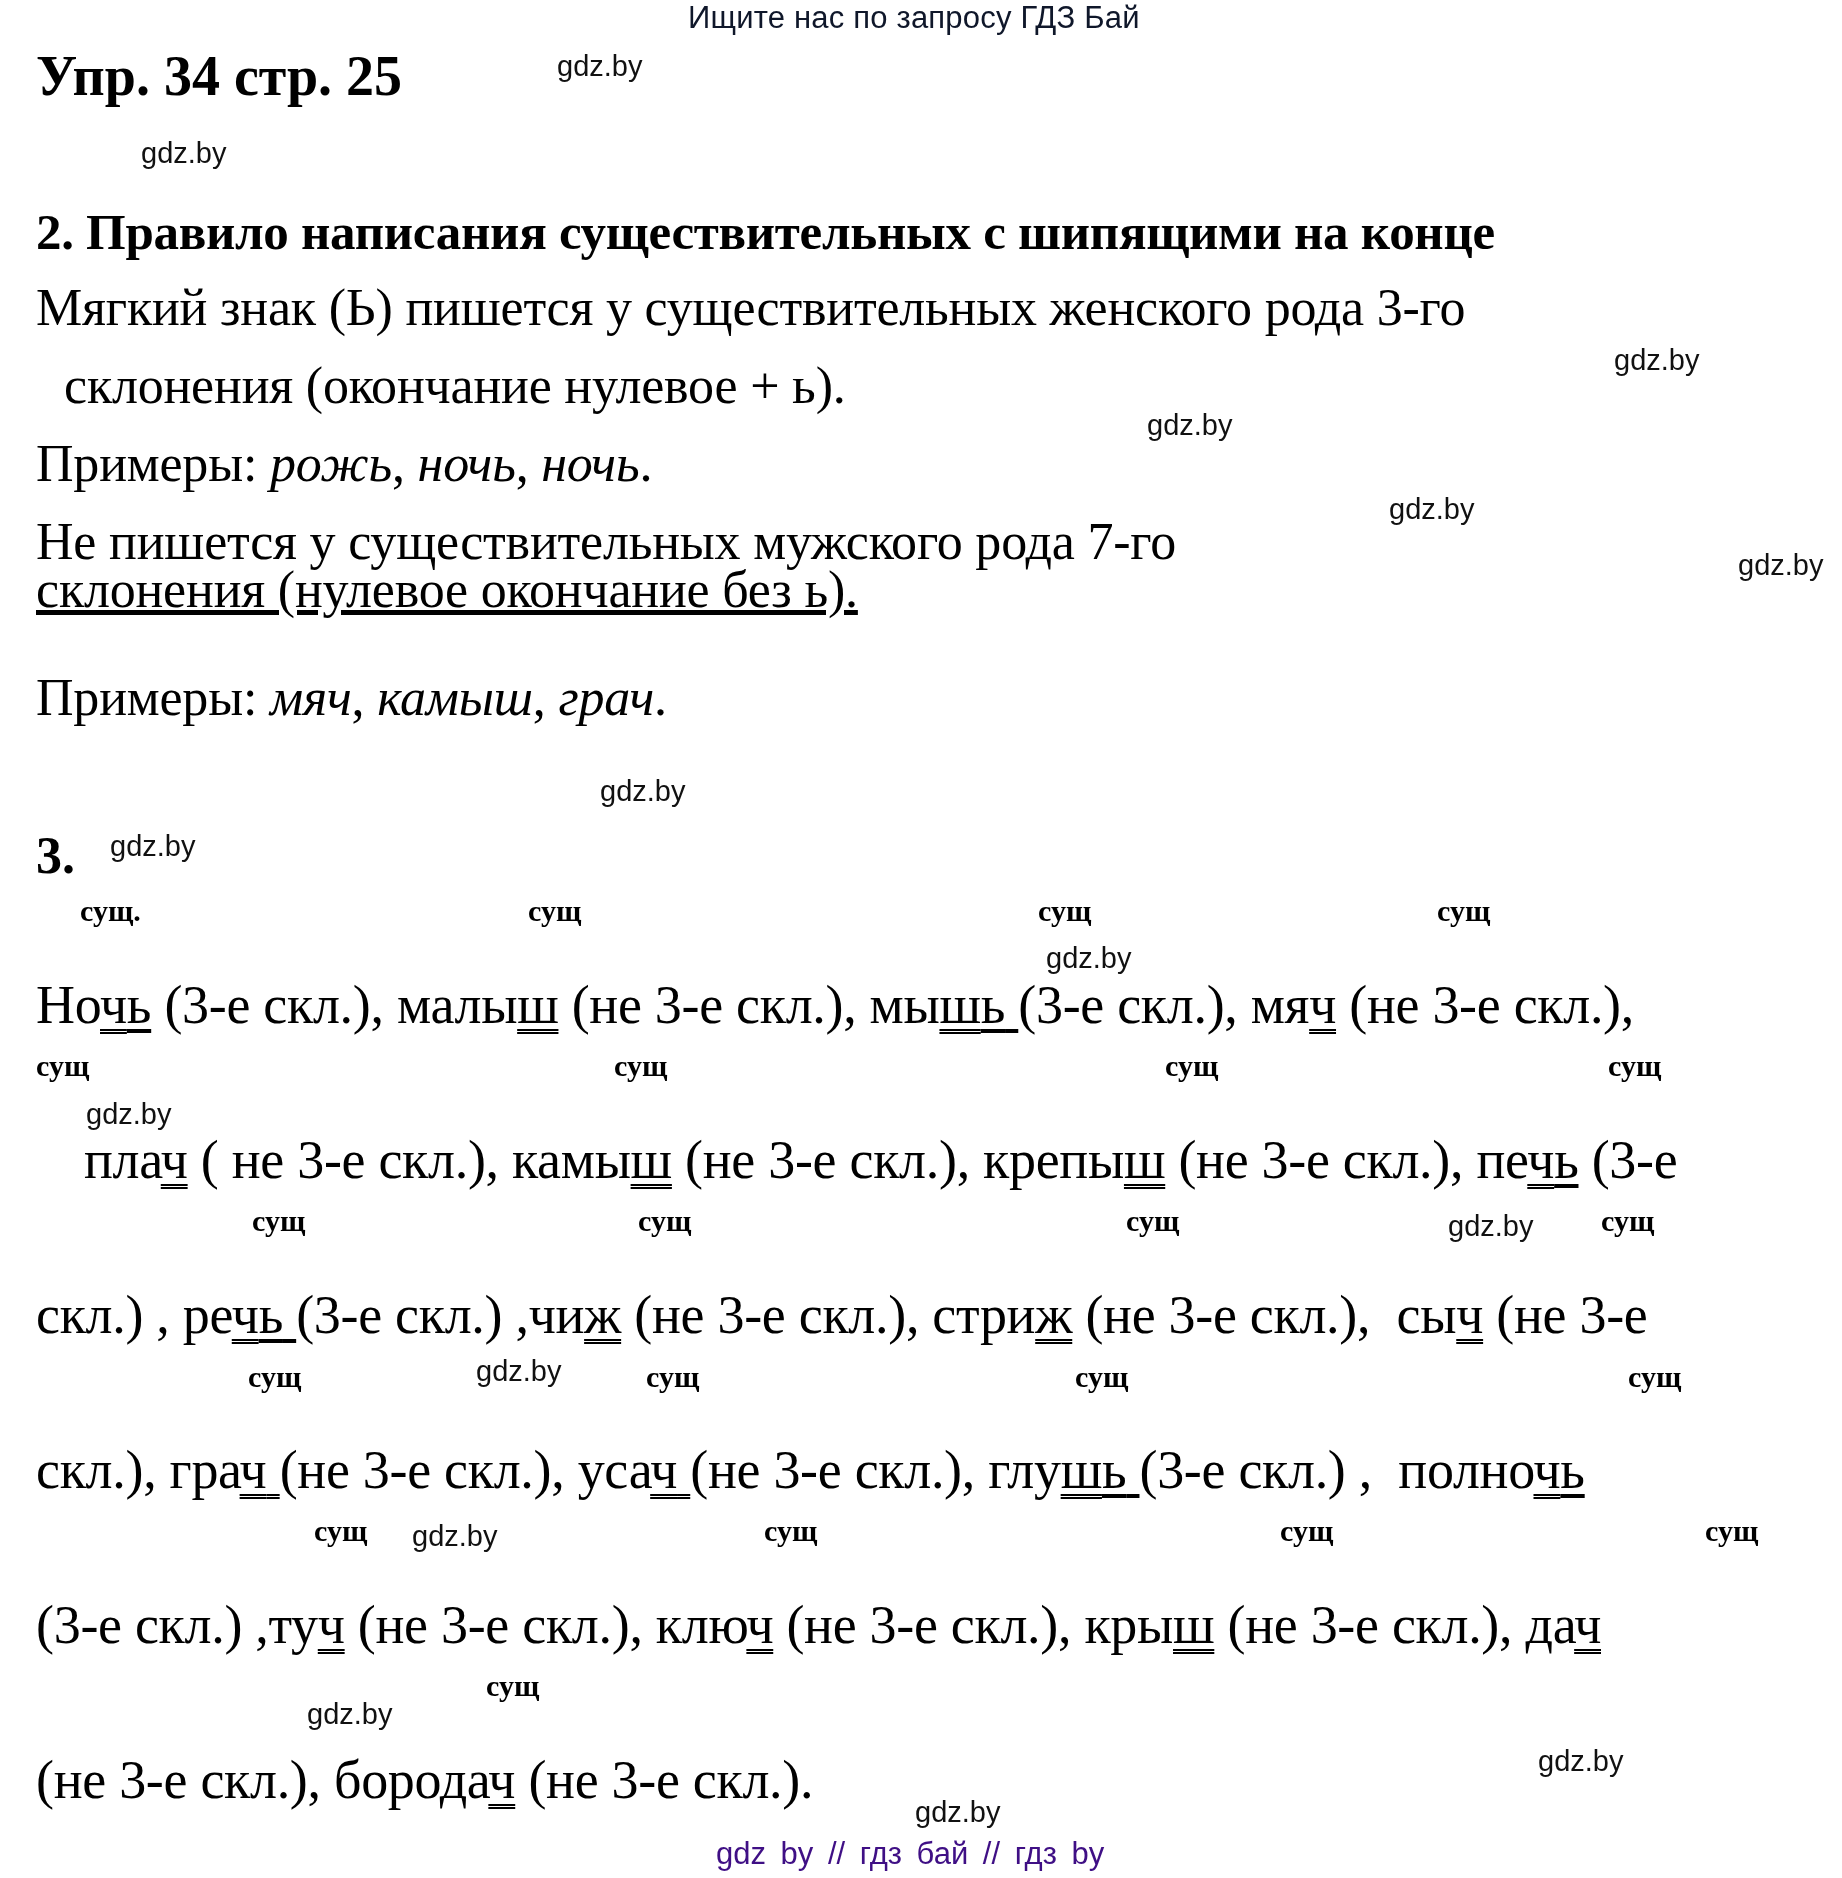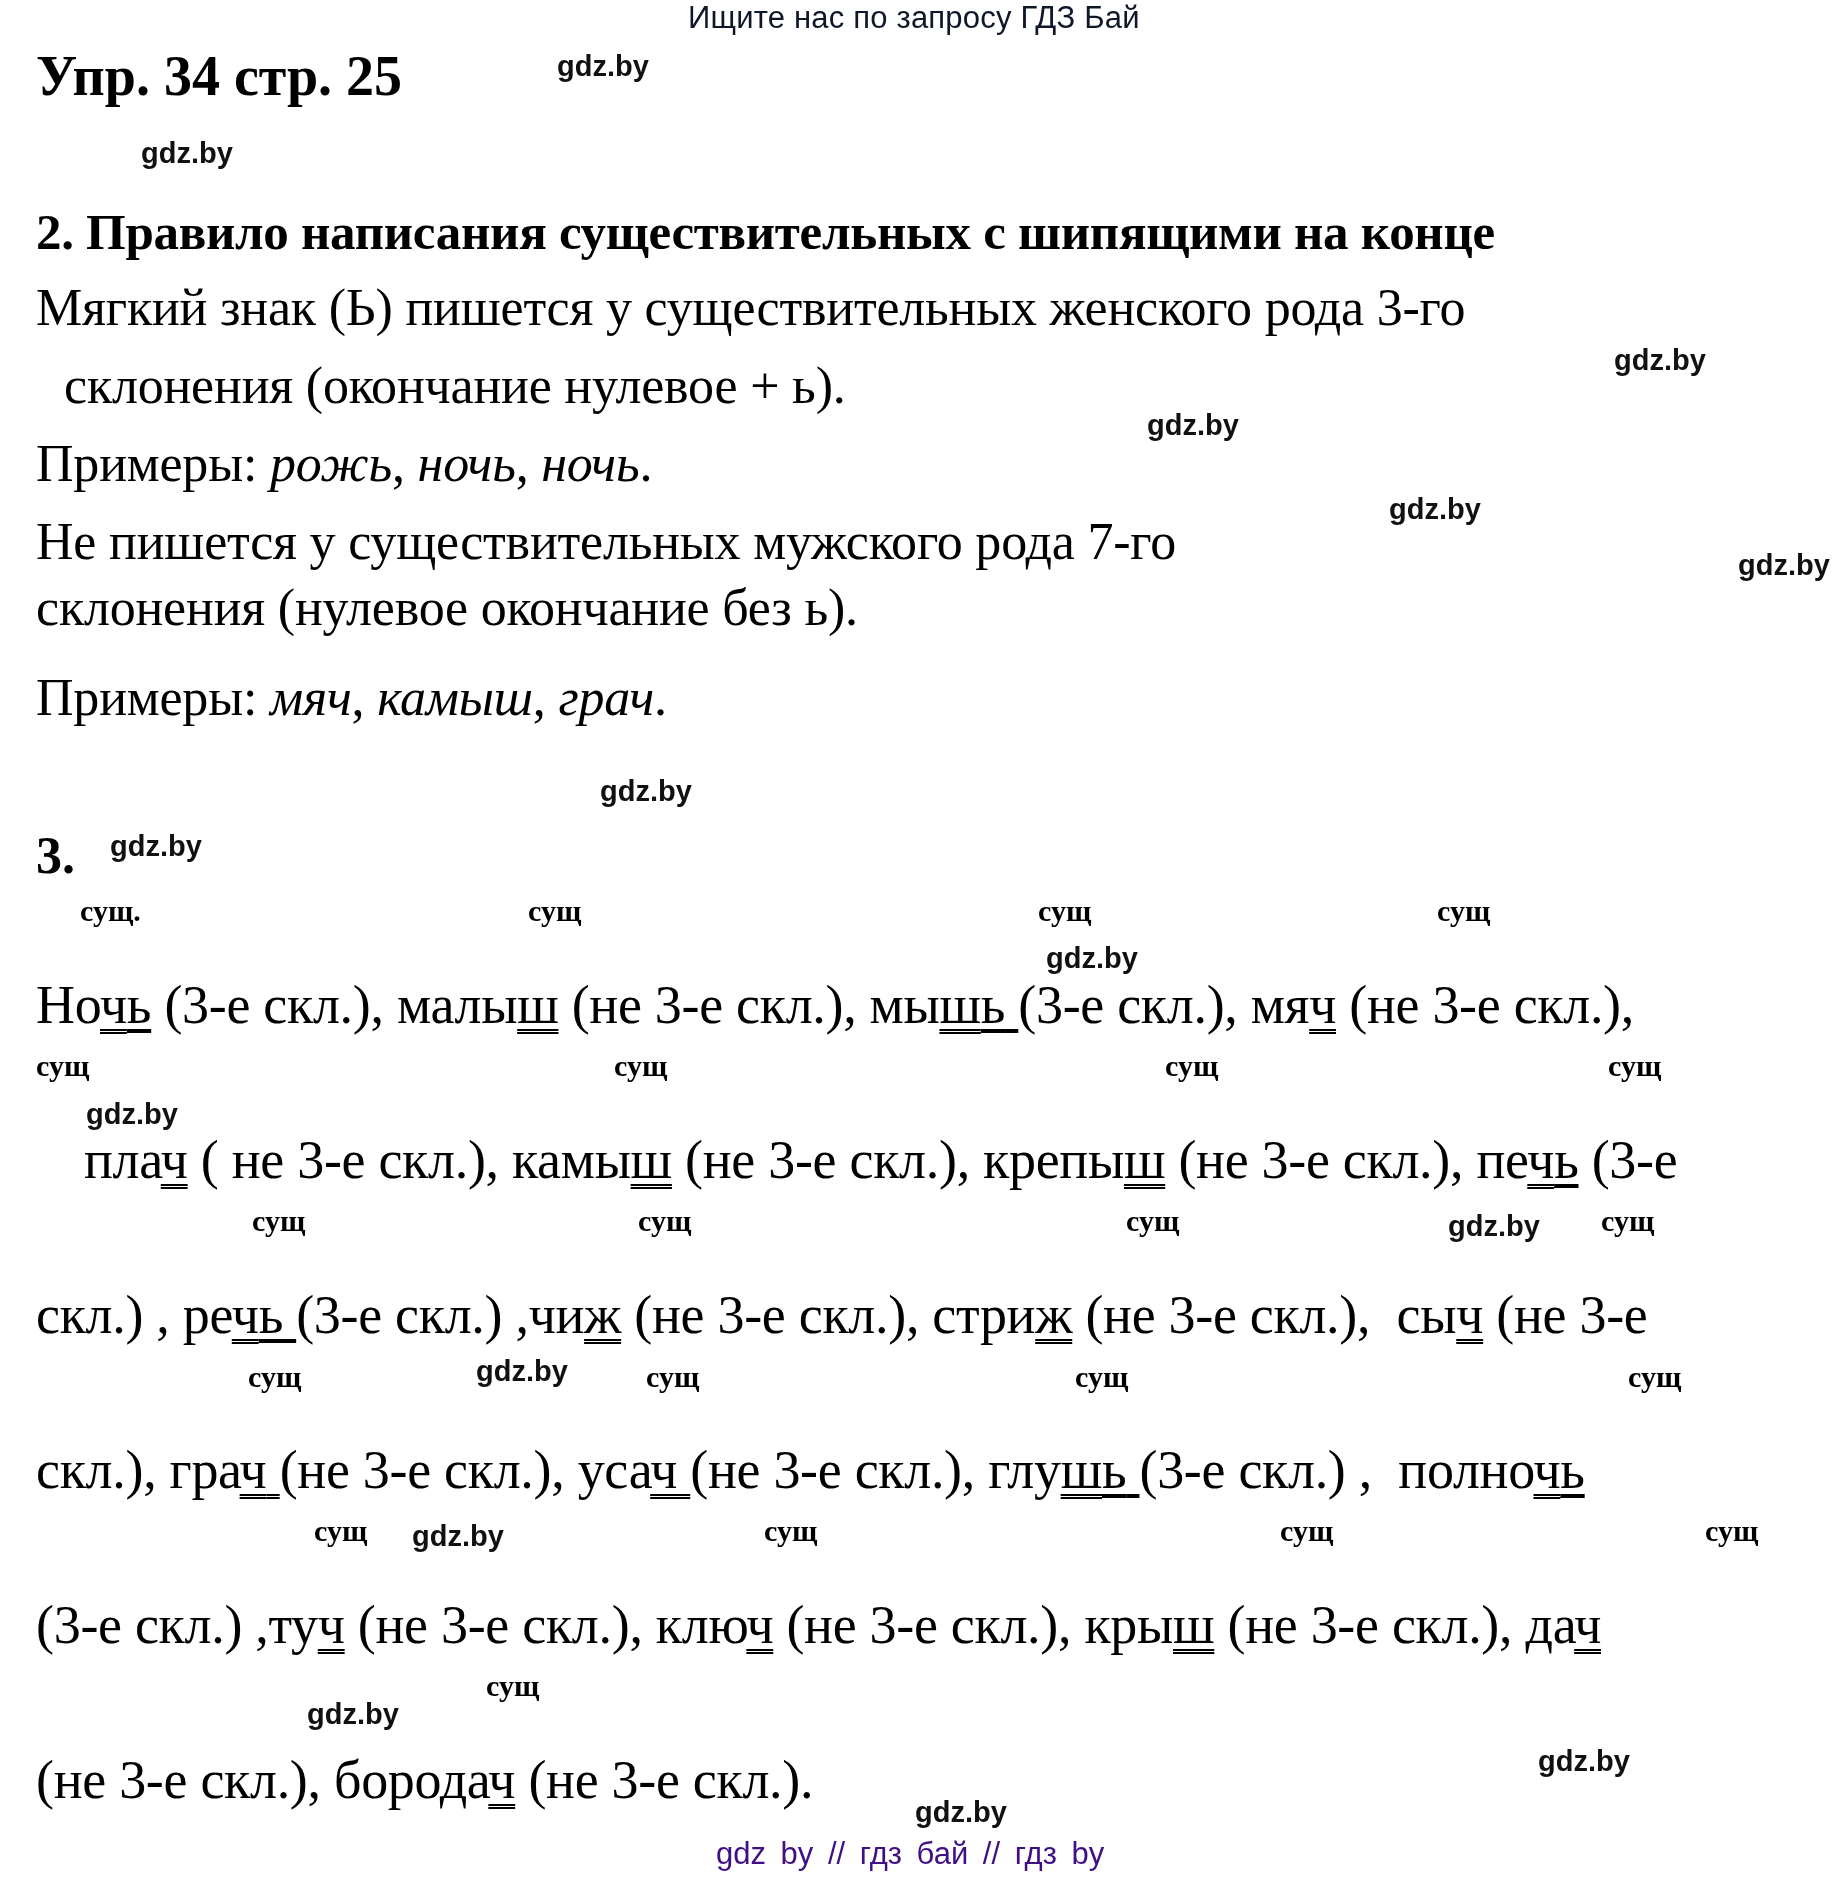--- a/index.html
+++ b/index.html
@@ -2,21 +2,21 @@
 <html><head>
 <meta charset="utf-8">
 <style>
   html, body { margin: 0; padding: 0; background: #ffffff; }
   body { width: 1842px; height: 1878px; position: relative; overflow: hidden; color: #000; }
   .abs { position: absolute; white-space: nowrap; }
   .serif { font-family: "Liberation Serif", "DejaVu Serif", serif; }
   .sans { font-family: "Liberation Sans", "DejaVu Sans", sans-serif; }
   .banner { color: #0f172a; font-size: 31px; top: 0px; left: 688px; letter-spacing: 0.2px; }
   .title { font-weight: bold; font-size: 56px; top: 44px; left: 36px; }
-  .wm { font-size: 29px; color: #111; font-weight: bold; }
+  .wm { font-size: 29px; color: #111; }
   .heading { font-weight: bold; font-size: 51px; top: 203px; left: 36px; letter-spacing: -0.3px; }
   .body { font-size: 52px; left: 36px; letter-spacing: -0.2px; }
   .body i { font-style: italic; }
   .sec3 { font-weight: bold; font-size: 52px; top: 826px; left: 36px; }
   .ans { font-size: 54px; left: 36px; letter-spacing: -0.3px; }
   .pos { font-family: "Liberation Serif", "DejaVu Serif", serif; font-weight: bold; font-size: 30px; }
   .dbl { text-decoration: underline double; text-decoration-thickness: 2px; text-underline-offset: 6px; }
   .sgl { text-decoration: underline solid; text-decoration-thickness: 4px; text-underline-offset: 6px; }
   .footer { color: #3f0f85; font-size: 31px; top: 1836px; left: 716px; word-spacing: 6px; }
 </style>
@@ -48,21 +48,21 @@
 
 <div class="abs serif body" style="top:278px;">Мягкий знак (Ь) пишется у существительных женского рода 3-го</div>
 <div class="abs serif body" style="top:356px;margin-left:28px;">склонения (окончание нулевое + ь).</div>
 <div class="abs serif body" style="top:434px;">
   <span>Примеры:</span>
   <i>рожь</i>,
   <i>ночь</i>,
   <i>ночь</i>.
 </div>
 <div class="abs serif body" style="top:512px;">Не пишется у существительных мужского рода 7-го</div>
-<div class="abs serif body" style="top:578px;">склонения (нулевое окончание без ь).</div>
+<div class="abs serif body" style="top:560px;text-decoration:underline;">склонения (нулевое окончание без ь).</div>
 <div class="abs serif body" style="top:668px;">
   <span>Примеры:</span>
   <i>мяч</i>,
   <i>камыш</i>,
   <i>грач</i>.
 </div>
 
 <div class="abs serif sec3">3.</div>
 
 <div class="abs pos" style="top:894px;left:80px;">сущ.</div>

